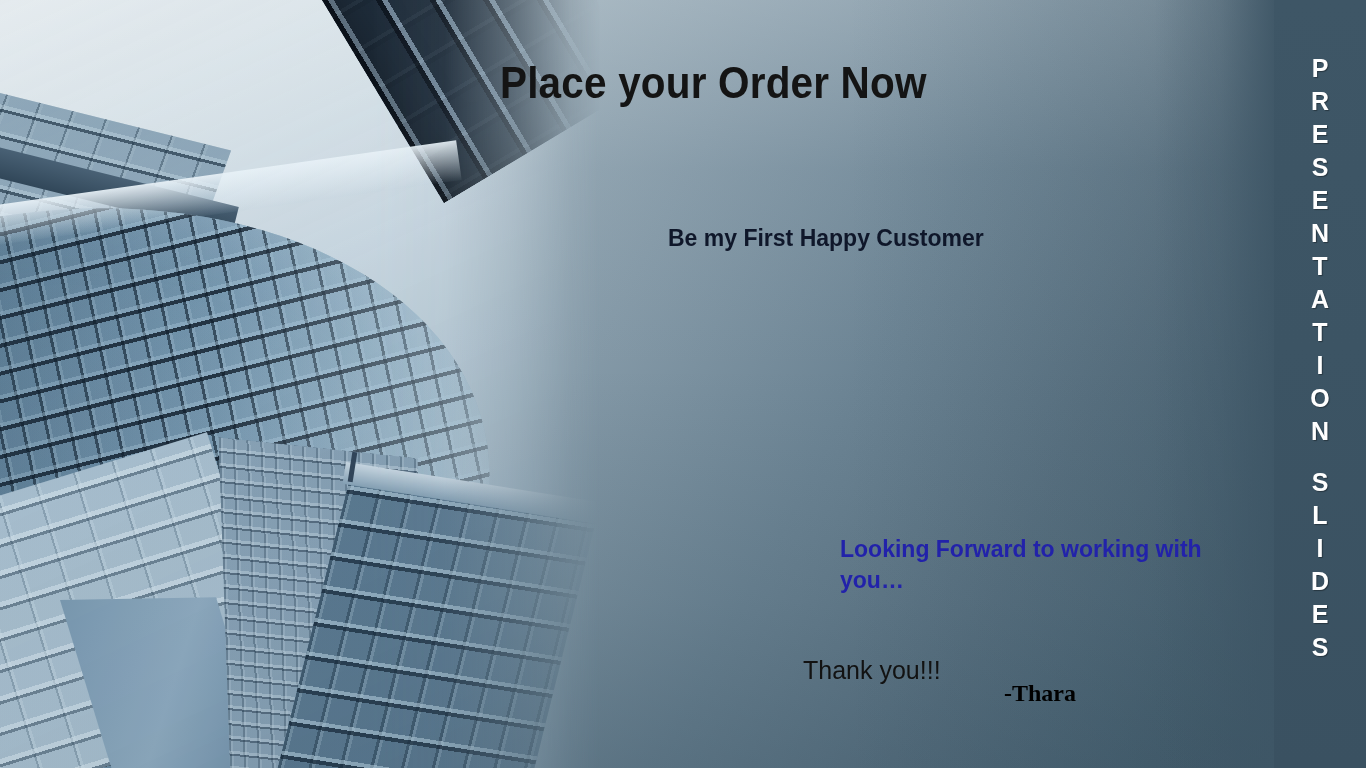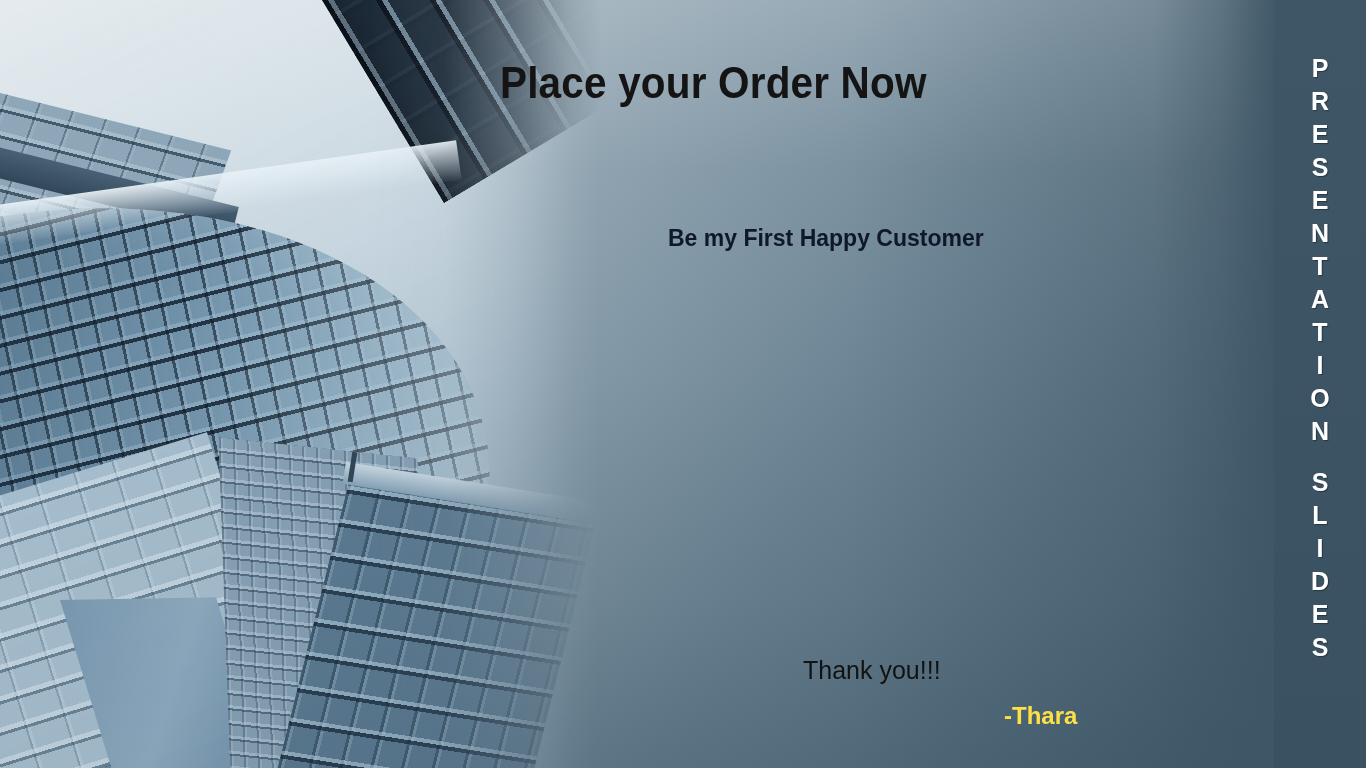--- a/index.html
+++ b/index.html
@@ -373,25 +373,26 @@
     font-size: 25px;
     font-weight: normal;
     color: #121212;
     white-space: nowrap;
     text-align: center;
   }
 
   .signature {
     position: absolute;
     left: 1004px;
-    top: 702px;
+    top: 680px;
     font-size: 24px;
     font-weight: bold;
-    color: #fde047;
+    color: #000000;
     white-space: nowrap;
+    font-family: Liberation Serif, serif;
   }
 </style>
 </head>
 <body>
 
 <div id="slide">
 
   <div class="bg-base"></div>
   <div class="bg-vert"></div>
   <div class="bg-rightdark"></div>
@@ -443,17 +444,21 @@
     <span class="vletter">S</span>
   </div>
 
   <div class="title">Place your Order Now</div>
 
   <div class="line-customer">Be my First Happy Customer</div>
 
   <div class="block-offer">
   </div>
 
+  <div class="block-forward">
+    <div>Looking Forward to working with</div>
+    <div>you…</div>
+  </div>
 
   <div class="thanks">Thank you!!!</div>
   <div class="signature">-Thara</div>
 
 </div>
 
 </body></html>

